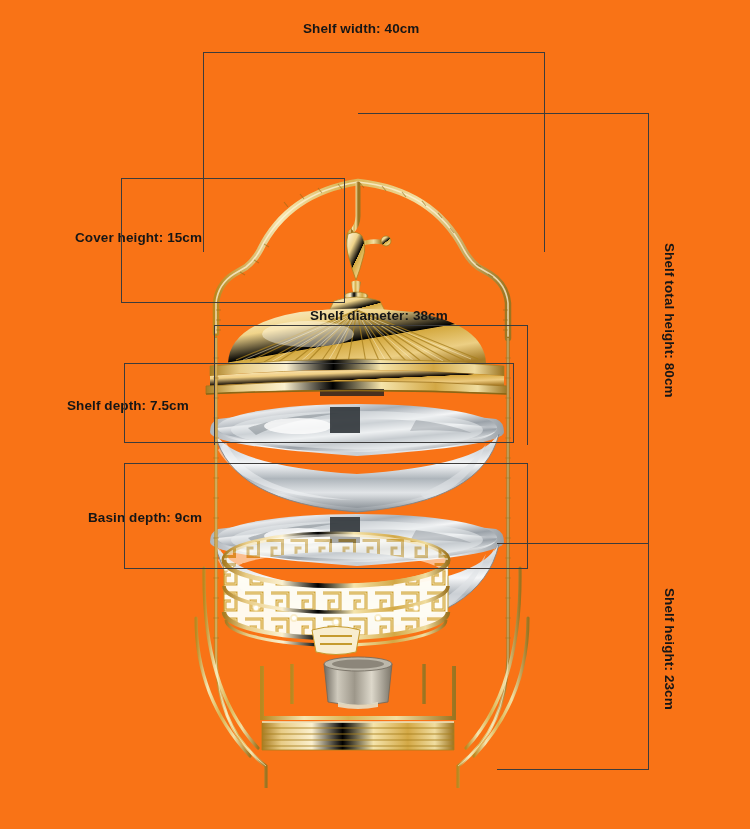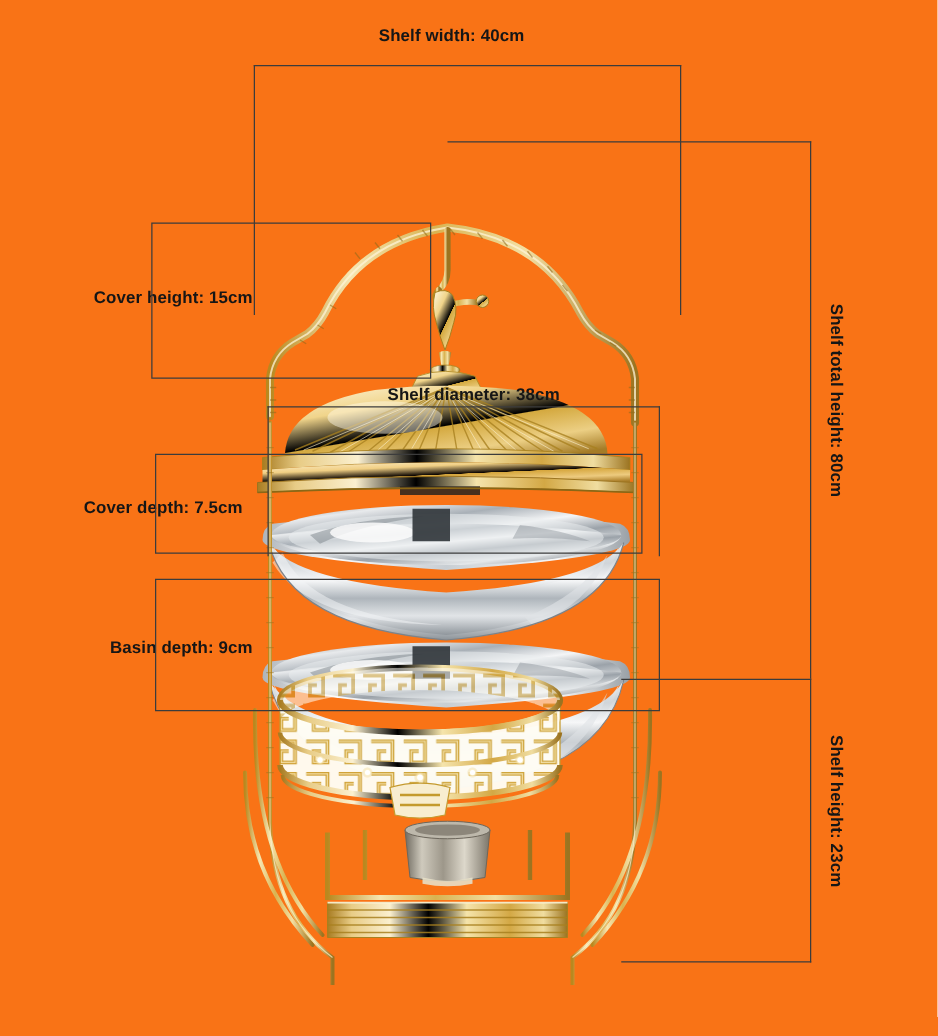--- a/index.html
+++ b/index.html
@@ -319,21 +319,21 @@
 
   <div class="ann-label" style="left:303px;top:22px;">Shelf width: 40cm</div>
   <div class="ann-box" style="left:203px;top:52px;width:342px;height:200px;border-bottom:none;"></div>
 
   <div class="ann-label" style="left:44px;top:231px;margin-left:31px;">Cover height: 15cm</div>
   <div class="ann-box" style="left:121px;top:178px;width:224px;height:125px;"></div>
 
   <div class="ann-label" style="left:310px;top:309px;">Shelf diameter: 38cm</div>
   <div class="ann-box" style="left:214px;top:325px;width:314px;height:120px;border-bottom:none;"></div>
 
-  <div class="ann-label" style="left:67px;top:399px;">Cover depth: 7.5cm</div>
+  <div class="ann-label" style="left:67px;top:399px;">Shelf depth: 7.5cm</div>
   <div class="ann-box" style="left:124px;top:363px;width:390px;height:80px;"></div>
 
   <div class="ann-label" style="left:73px;top:511px;padding-left:15px;">Basin depth: 9cm</div>
   <div class="ann-box" style="left:124px;top:463px;width:404px;height:106px;"></div>
 
   <div class="ann-line vline" style="left:648px;top:113px;height:430px;"></div>
   <div class="ann-line hline" style="left:358px;top:113px;width:291px;"></div>
   <div class="ann-label vert" style="left:676px;top:243px;">Shelf total height: 80cm</div>
 
   <div class="ann-line vline" style="left:648px;top:543px;height:227px;"></div>

